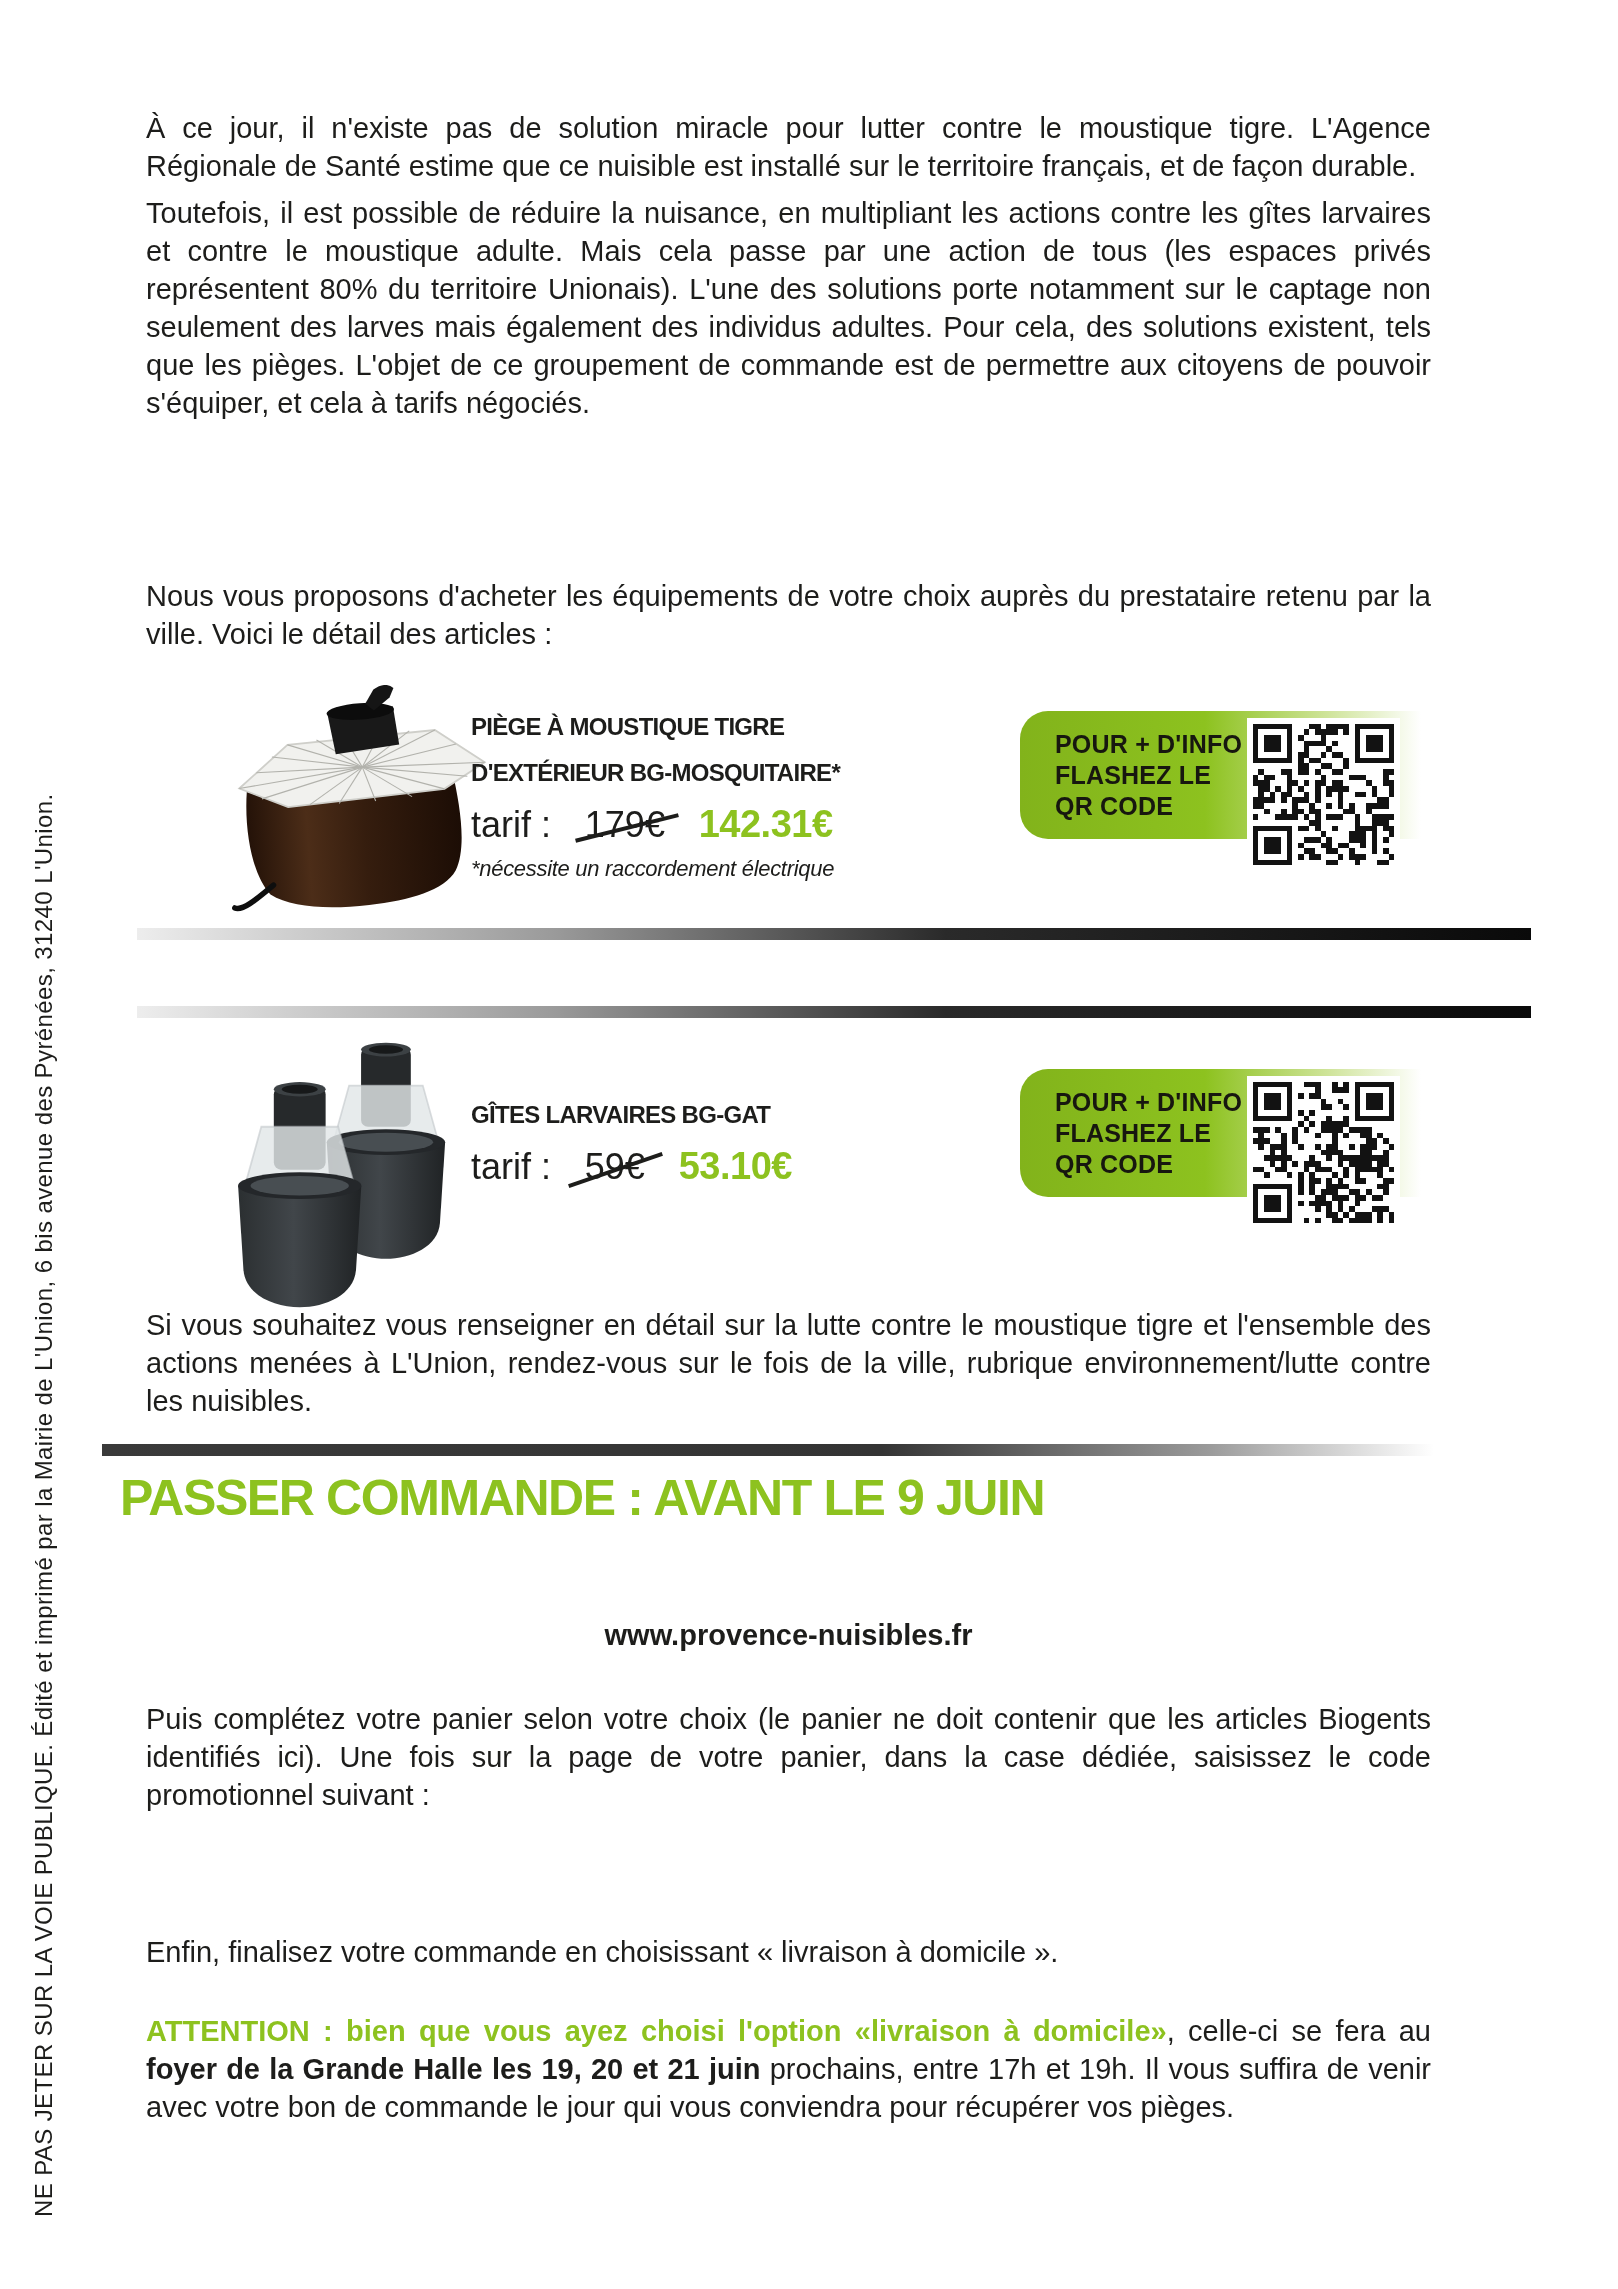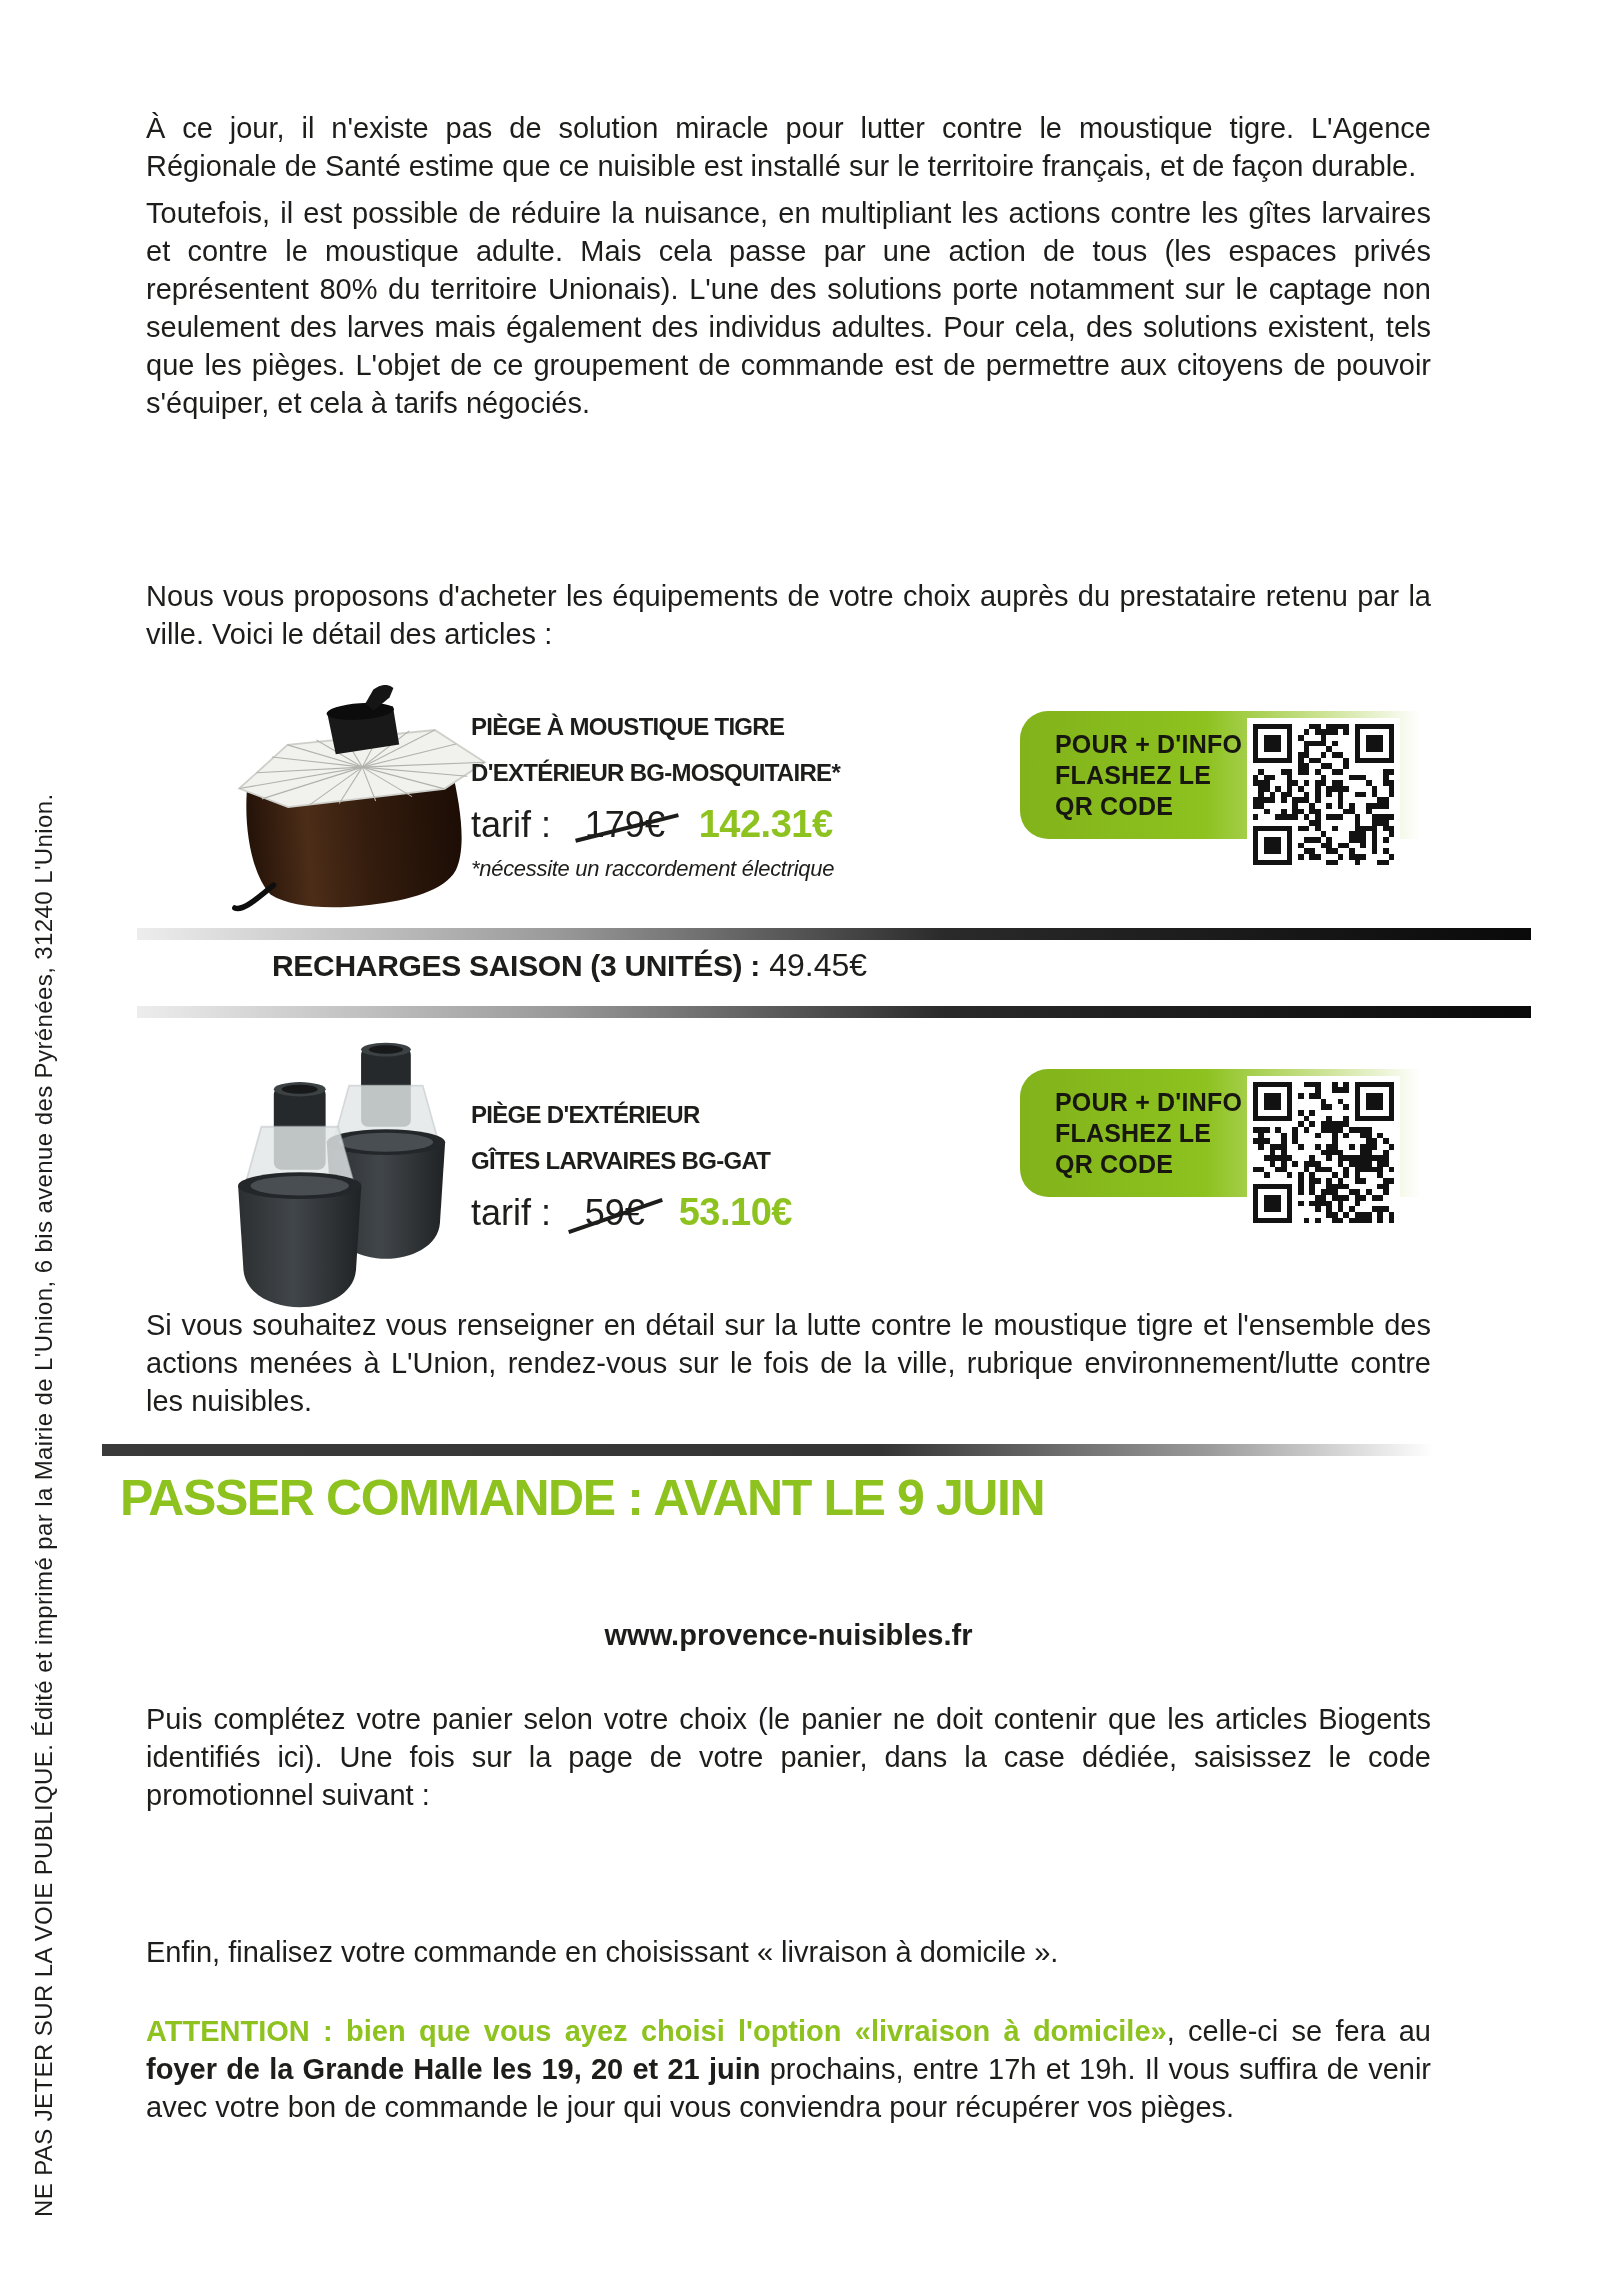--- a/index.html
+++ b/index.html
@@ -415,21 +415,20 @@
           <rect x="13" y="24" width="1" height="1"></rect>
           <rect x="14" y="24" width="1" height="1"></rect>
           <rect x="18" y="24" width="1" height="1"></rect>
           <rect x="22" y="24" width="1" height="1"></rect>
           <rect x="23" y="24" width="1" height="1"></rect>
         </svg>
       </div>
   </div>
 
   <div class="bar bar-lr" style="left:137px;top:928px;width:1394px"></div>
-  <div class="recharges" style="top:947px"><span class="lbl">RECHARGES SAISON (3 UNITÉS) :</span><span class="prc">49.45€</span></div>
   <div class="bar bar-lr" style="left:137px;top:1006px;width:1394px"></div>
 
   <div class="productimg" style="left:222px;top:1041px">
     <svg viewBox="0 0 300 300" width="268" height="268" aria-hidden="true">
       <defs>
         <linearGradient id="pg2" x1="0" x2="1" y1="0" y2="0">
           <stop offset="0" stop-color="#2b2f31"></stop>
             <stop offset="0.45" stop-color="#41464a"></stop>
             <stop offset="1" stop-color="#202325"></stop>
         </linearGradient>
@@ -450,21 +449,20 @@
         <ellipse cx="87" cy="10" rx="20" ry="5" fill="#17191a"></ellipse>
         <path d="M44 52 L130 52 L150 124 L24 124 Z" fill="#e2e6e8" opacity="0.82"></path>
         <path d="M44 52 L130 52 L150 124 L24 124 Z" fill="none" stroke="#c2c7ca" stroke-width="2" opacity="0.6"></path>
         <path d="M18 118 L156 118 L150 212 C148 240 116 254 87 254 C58 254 26 240 24 212 Z" fill="url(#pg2)"></path>
         <ellipse cx="87" cy="118" rx="69" ry="15" fill="#24272a"></ellipse>
         <ellipse cx="87" cy="118" rx="55" ry="11" fill="#484e52"></ellipse>
       </g>
     </svg>
   </div>
   <div class="abs" style="left:471px;top:1092px">
-    <p class="ptitle">PIÈGE D'EXTÉRIEUR</p>
     <p class="ptitle">GÎTES LARVAIRES BG-GAT</p>
     <div class="tarifrow">
         <span class="tarif-label">tarif :</span>
         <span class="old steep">59€</span>
         <span class="new">53.10€</span>
       </div>
   </div>
   <div class="greenbox" style="left:1020px;top:1069px">
     <div class="qrtext">
       <div>POUR + D'INFO</div>

